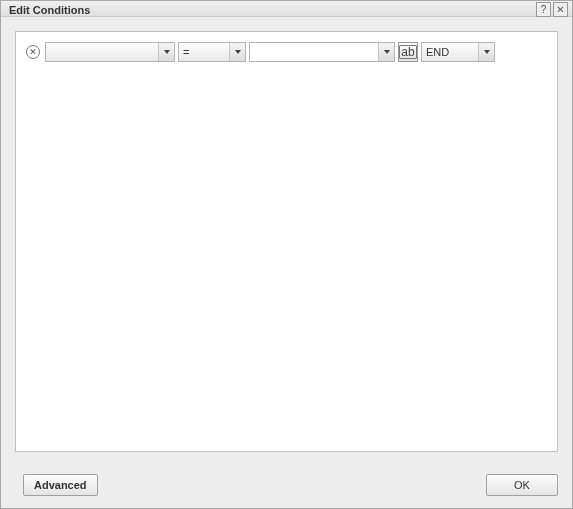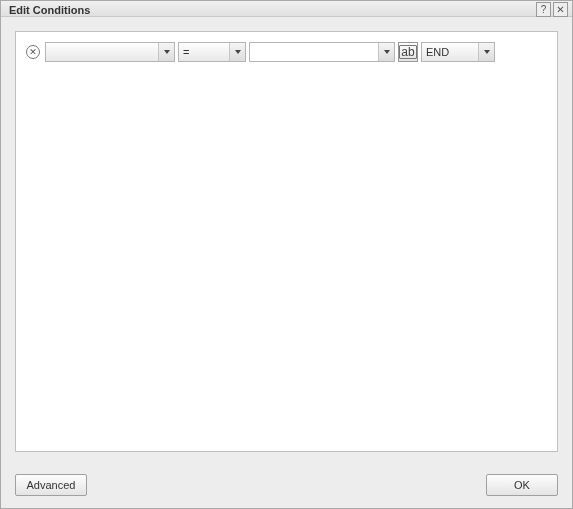--- a/index.html
+++ b/index.html
@@ -148,21 +148,21 @@
       border: 1px solid #a0a0a0;
       background: linear-gradient(#fdfdfd, #e4e4e4);
       color: #333;
       font-size: 11px;
       font-family: inherit;
       cursor: pointer;
       padding: 0 10px;
       margin-left: 0;
       border-radius: 2px;
     }
-    .btn:first-child { margin-left: 0; }
+    .btn:first-child { margin-left: 8px; font-weight: bold; }
   </style>
 </head>
 <body>
 
 <div class="dialog">
   <div class="title-bar">
     <div class="title-text">Edit Conditions</div>
     <div class="title-controls">
       <div class="title-btn">?</div>
       <div class="title-btn">✕</div>

